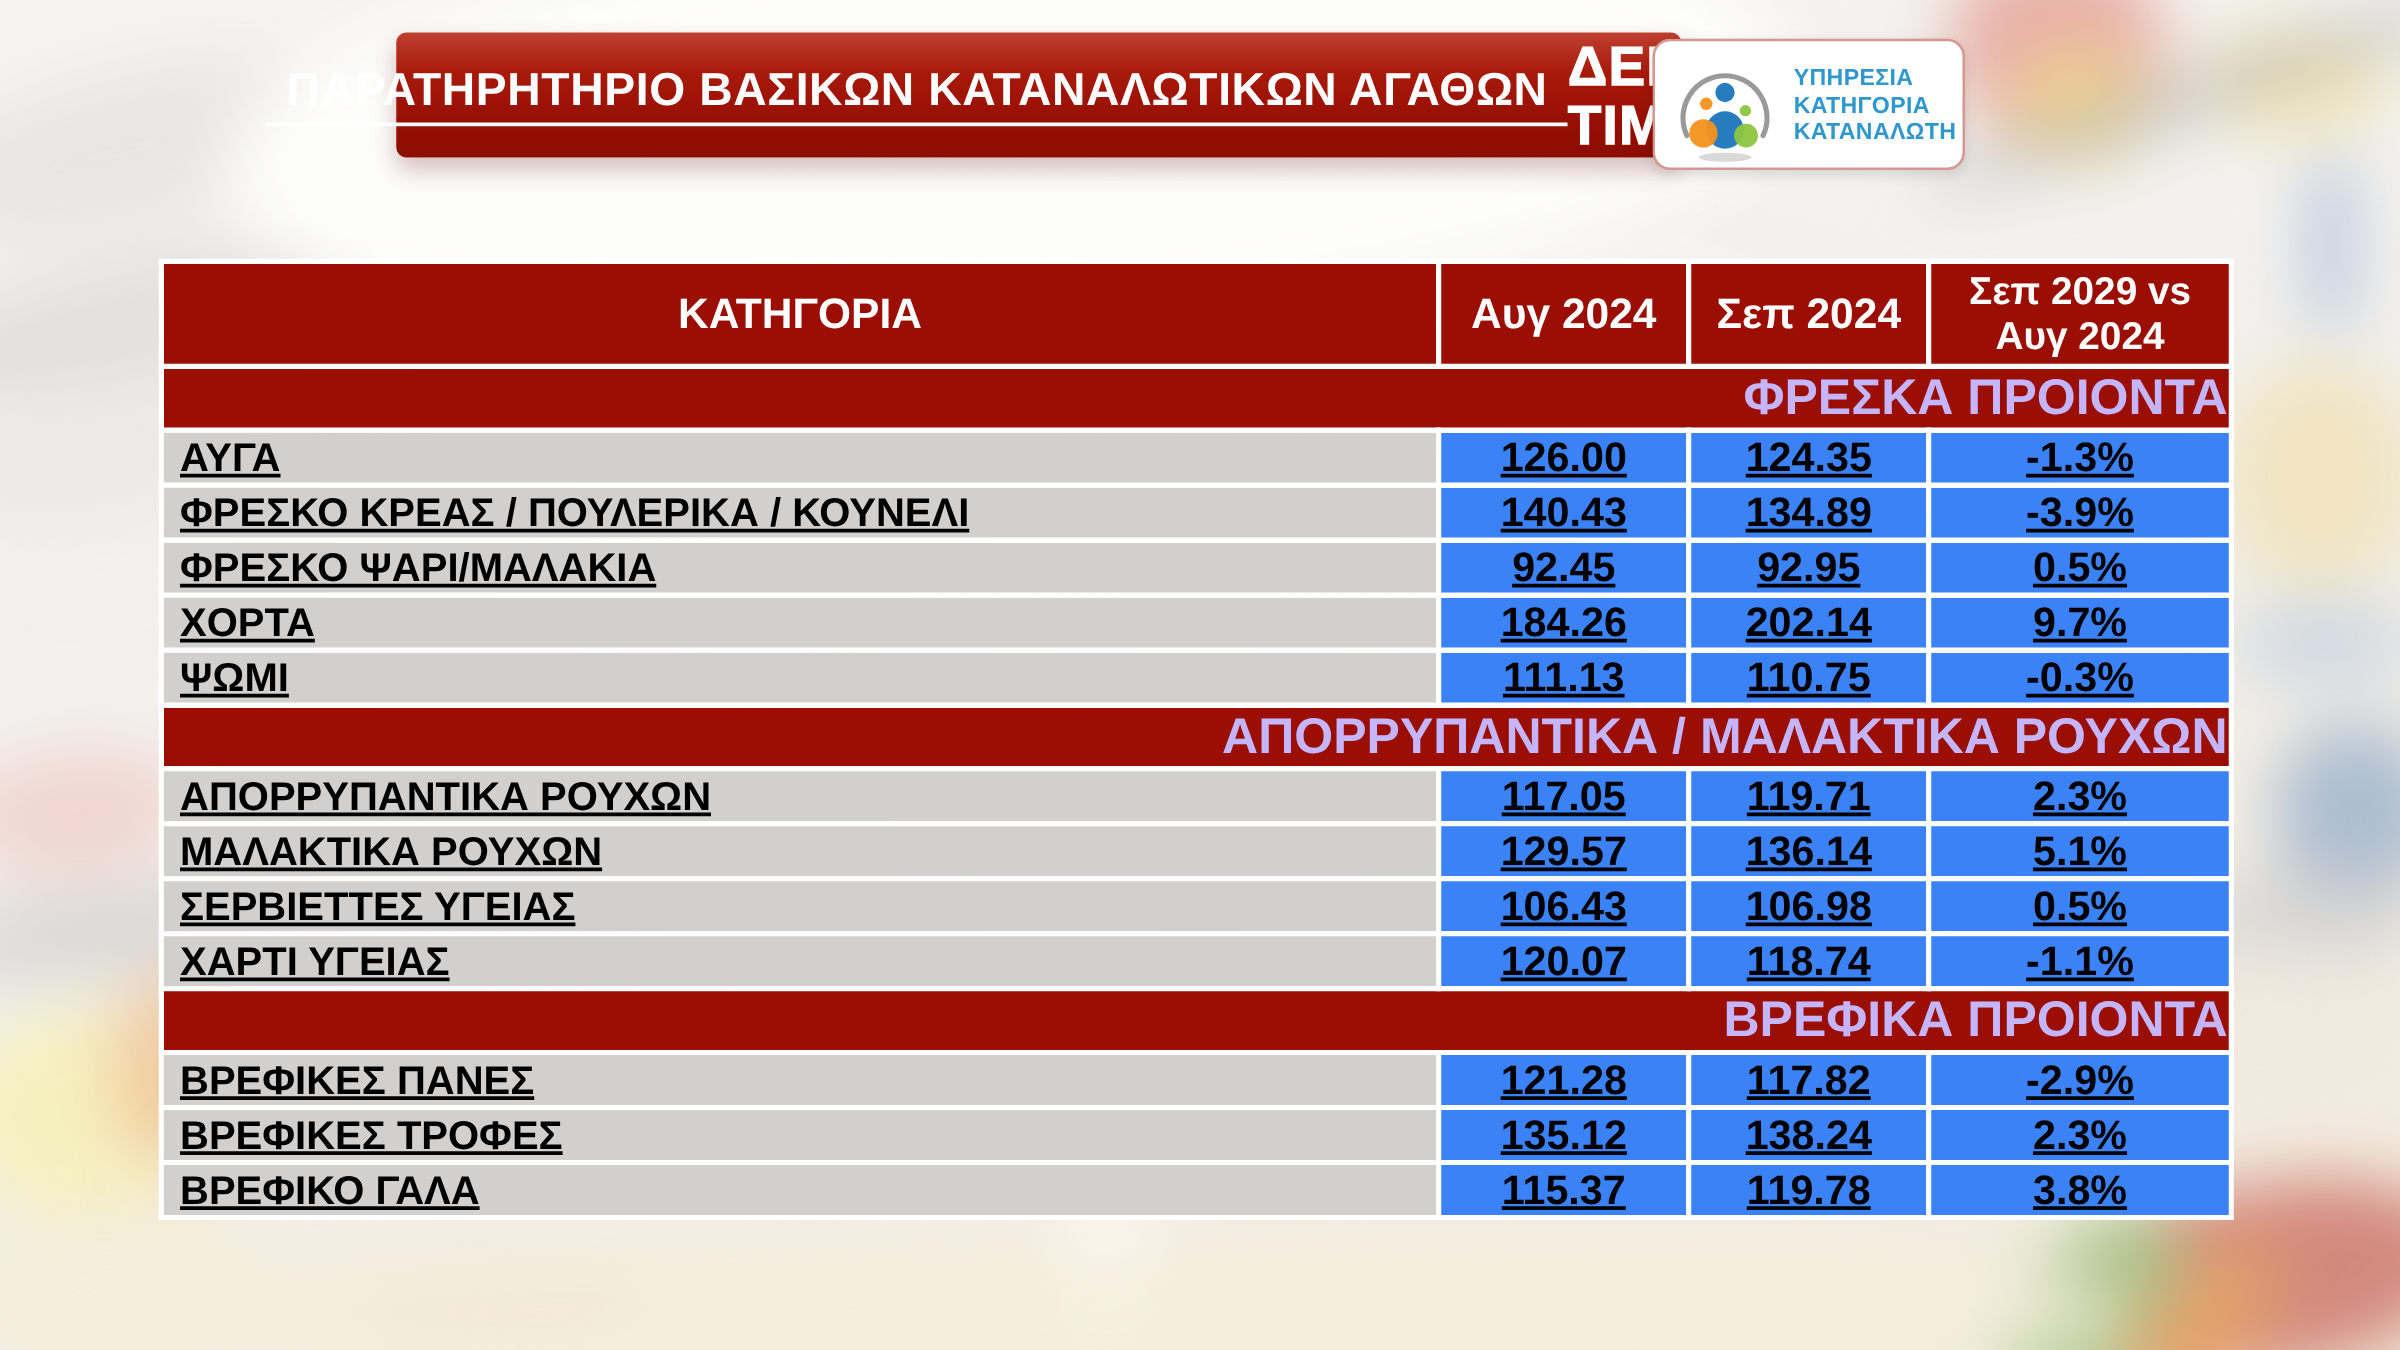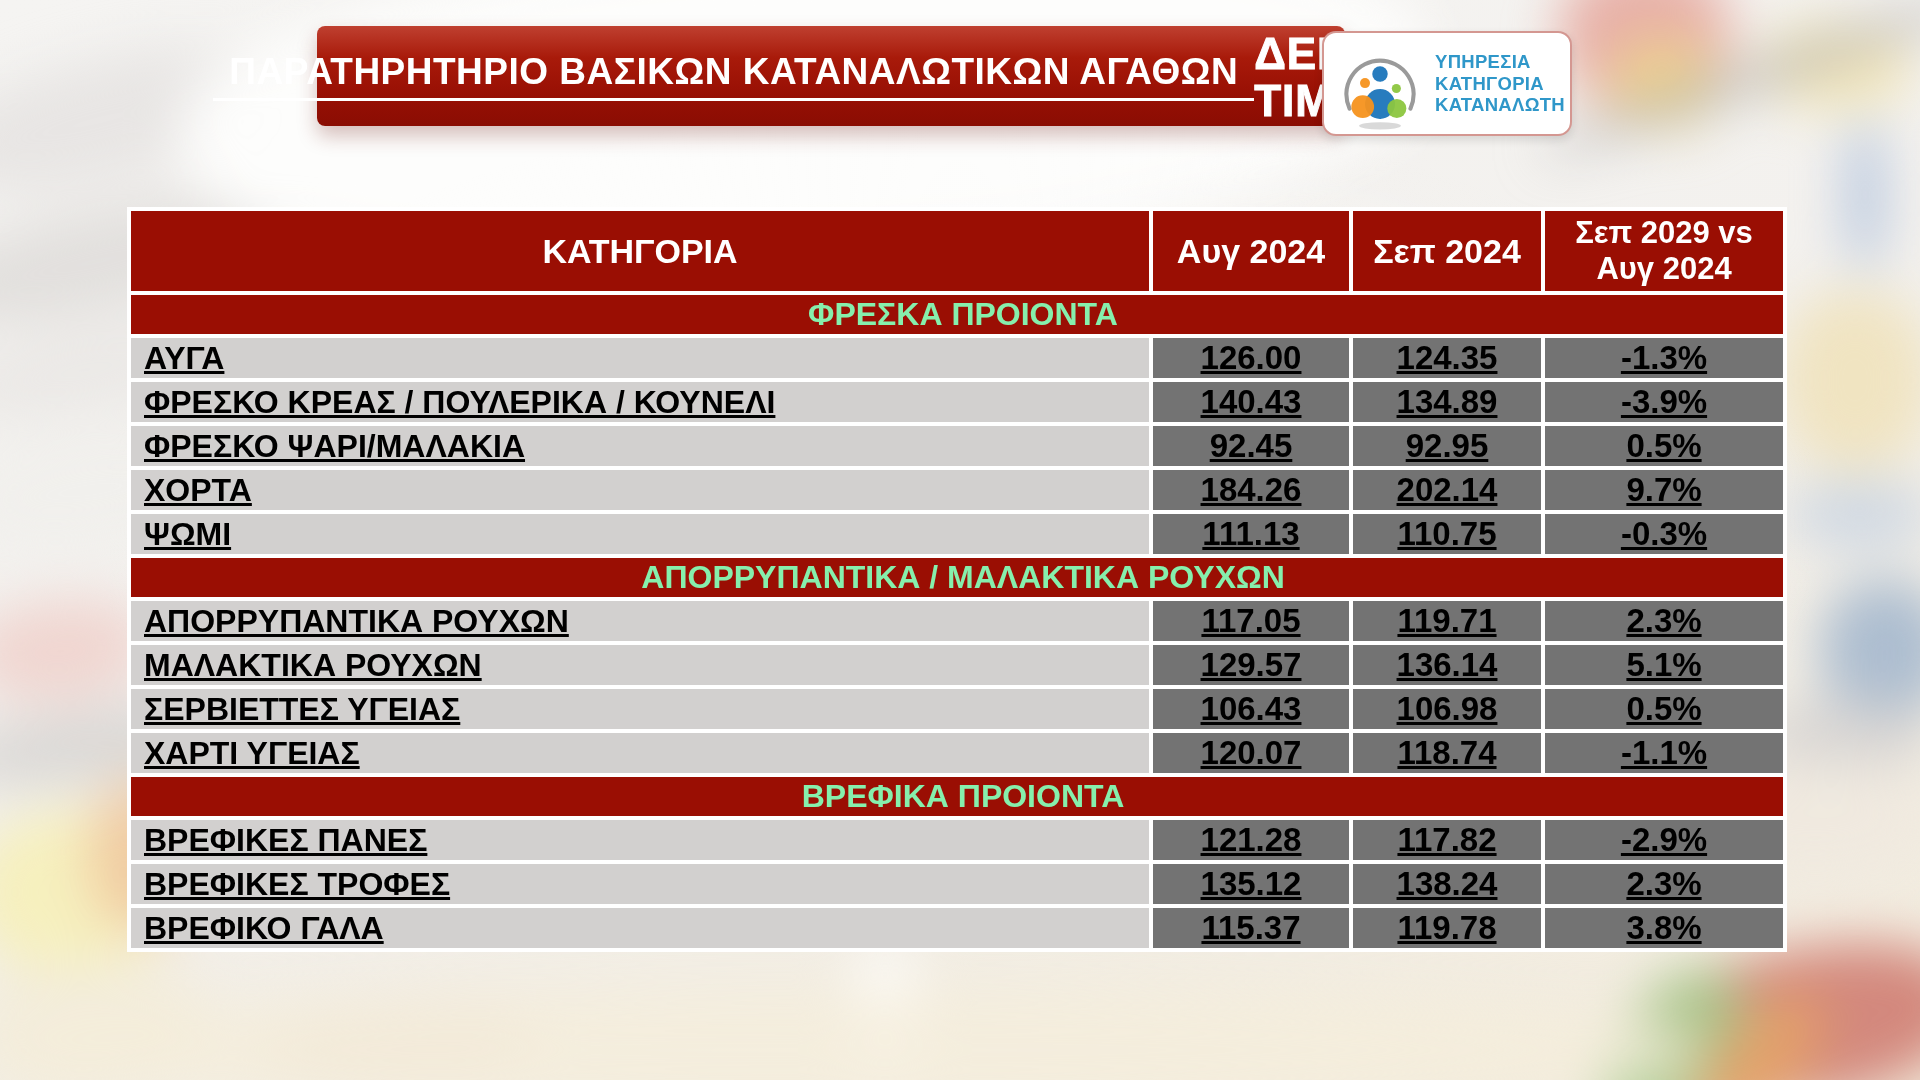--- a/index.html
+++ b/index.html
@@ -49,27 +49,27 @@
   .price-table th,.price-table td{
     border:4px solid #fff;box-sizing:border-box;overflow:hidden;white-space:nowrap;
   }
   .price-table thead tr{height:84px;}
   .price-table th{
     background:#9a0e03;color:#fff;font-weight:700;font-size:34px;text-align:center;vertical-align:middle;
   }
   .change-h span{display:block;font-size:31px;line-height:1.15;}
   tr.section-row{height:40px;}
   tr.section-row td{
-    background:#9a0e03;color:#86efac;font-weight:700;font-size:32px;text-align:center;
+    background:#9a0e03;color:#c4b5fd;font-weight:700;font-size:40px;text-align:right;
     padding-left:13px;vertical-align:middle;
   }
   tr.data-row{height:44px;text-decoration:underline;}
   tr.data-row td{vertical-align:middle;font-weight:700;color:#000;}
   td.cat-cell{background:#d2d0cf;font-size:32px;text-align:left;padding-left:13px;}
-  td.num-cell{background:#737373;font-size:33px;text-align:center;}
+  td.num-cell{background:#3b82f6;font-size:33px;text-align:center;}
 </style>
 </head>
 <body>
 
 <div class="bg">
   <i class="blob" style="left:-60px;top:60px;width:320px;height:120px;background:#e2e0de;opacity:.7;transform:rotate(-14deg);"></i>
   <i class="blob" style="left:-80px;top:210px;width:360px;height:100px;background:#dddbd8;opacity:.8;transform:rotate(-12deg);"></i>
   <i class="blob" style="left:-60px;top:330px;width:300px;height:80px;background:#e8e6e3;opacity:.8;transform:rotate(-10deg);"></i>
   <i class="blob" style="left:-40px;top:430px;width:260px;height:120px;background:#f1efec;opacity:.9;transform:rotate(-8deg);"></i>
   <i class="blob" style="left:-30px;top:600px;width:180px;height:100px;background:#efd3cd;opacity:.9;transform:rotate(-6deg);"></i>

